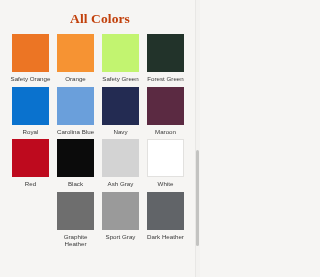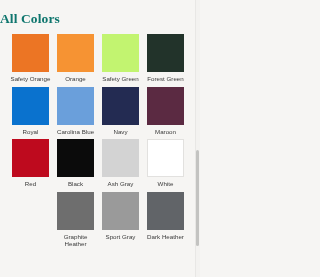--- a/index.html
+++ b/index.html
@@ -18,24 +18,24 @@
   #page {
     width: 200px;
     height: 277px;
     box-sizing: border-box;
     background: #f6f5f3;
     position: relative;
     overflow: hidden;
   }
 
   #page-title {
-    text-align: left;
+    text-align: center;
     font-size: 13.5px;
     font-weight: bold;
-    color: #0f766e;
+    color: #c2410c;
     letter-spacing: 0.1px;
     margin: 0;
     padding-top: 11px;
     padding-bottom: 0;
     line-height: 16px;
     font-family: "Liberation Serif", serif;
   }
 
   #swatch-grid {
     margin-top: 7px;

